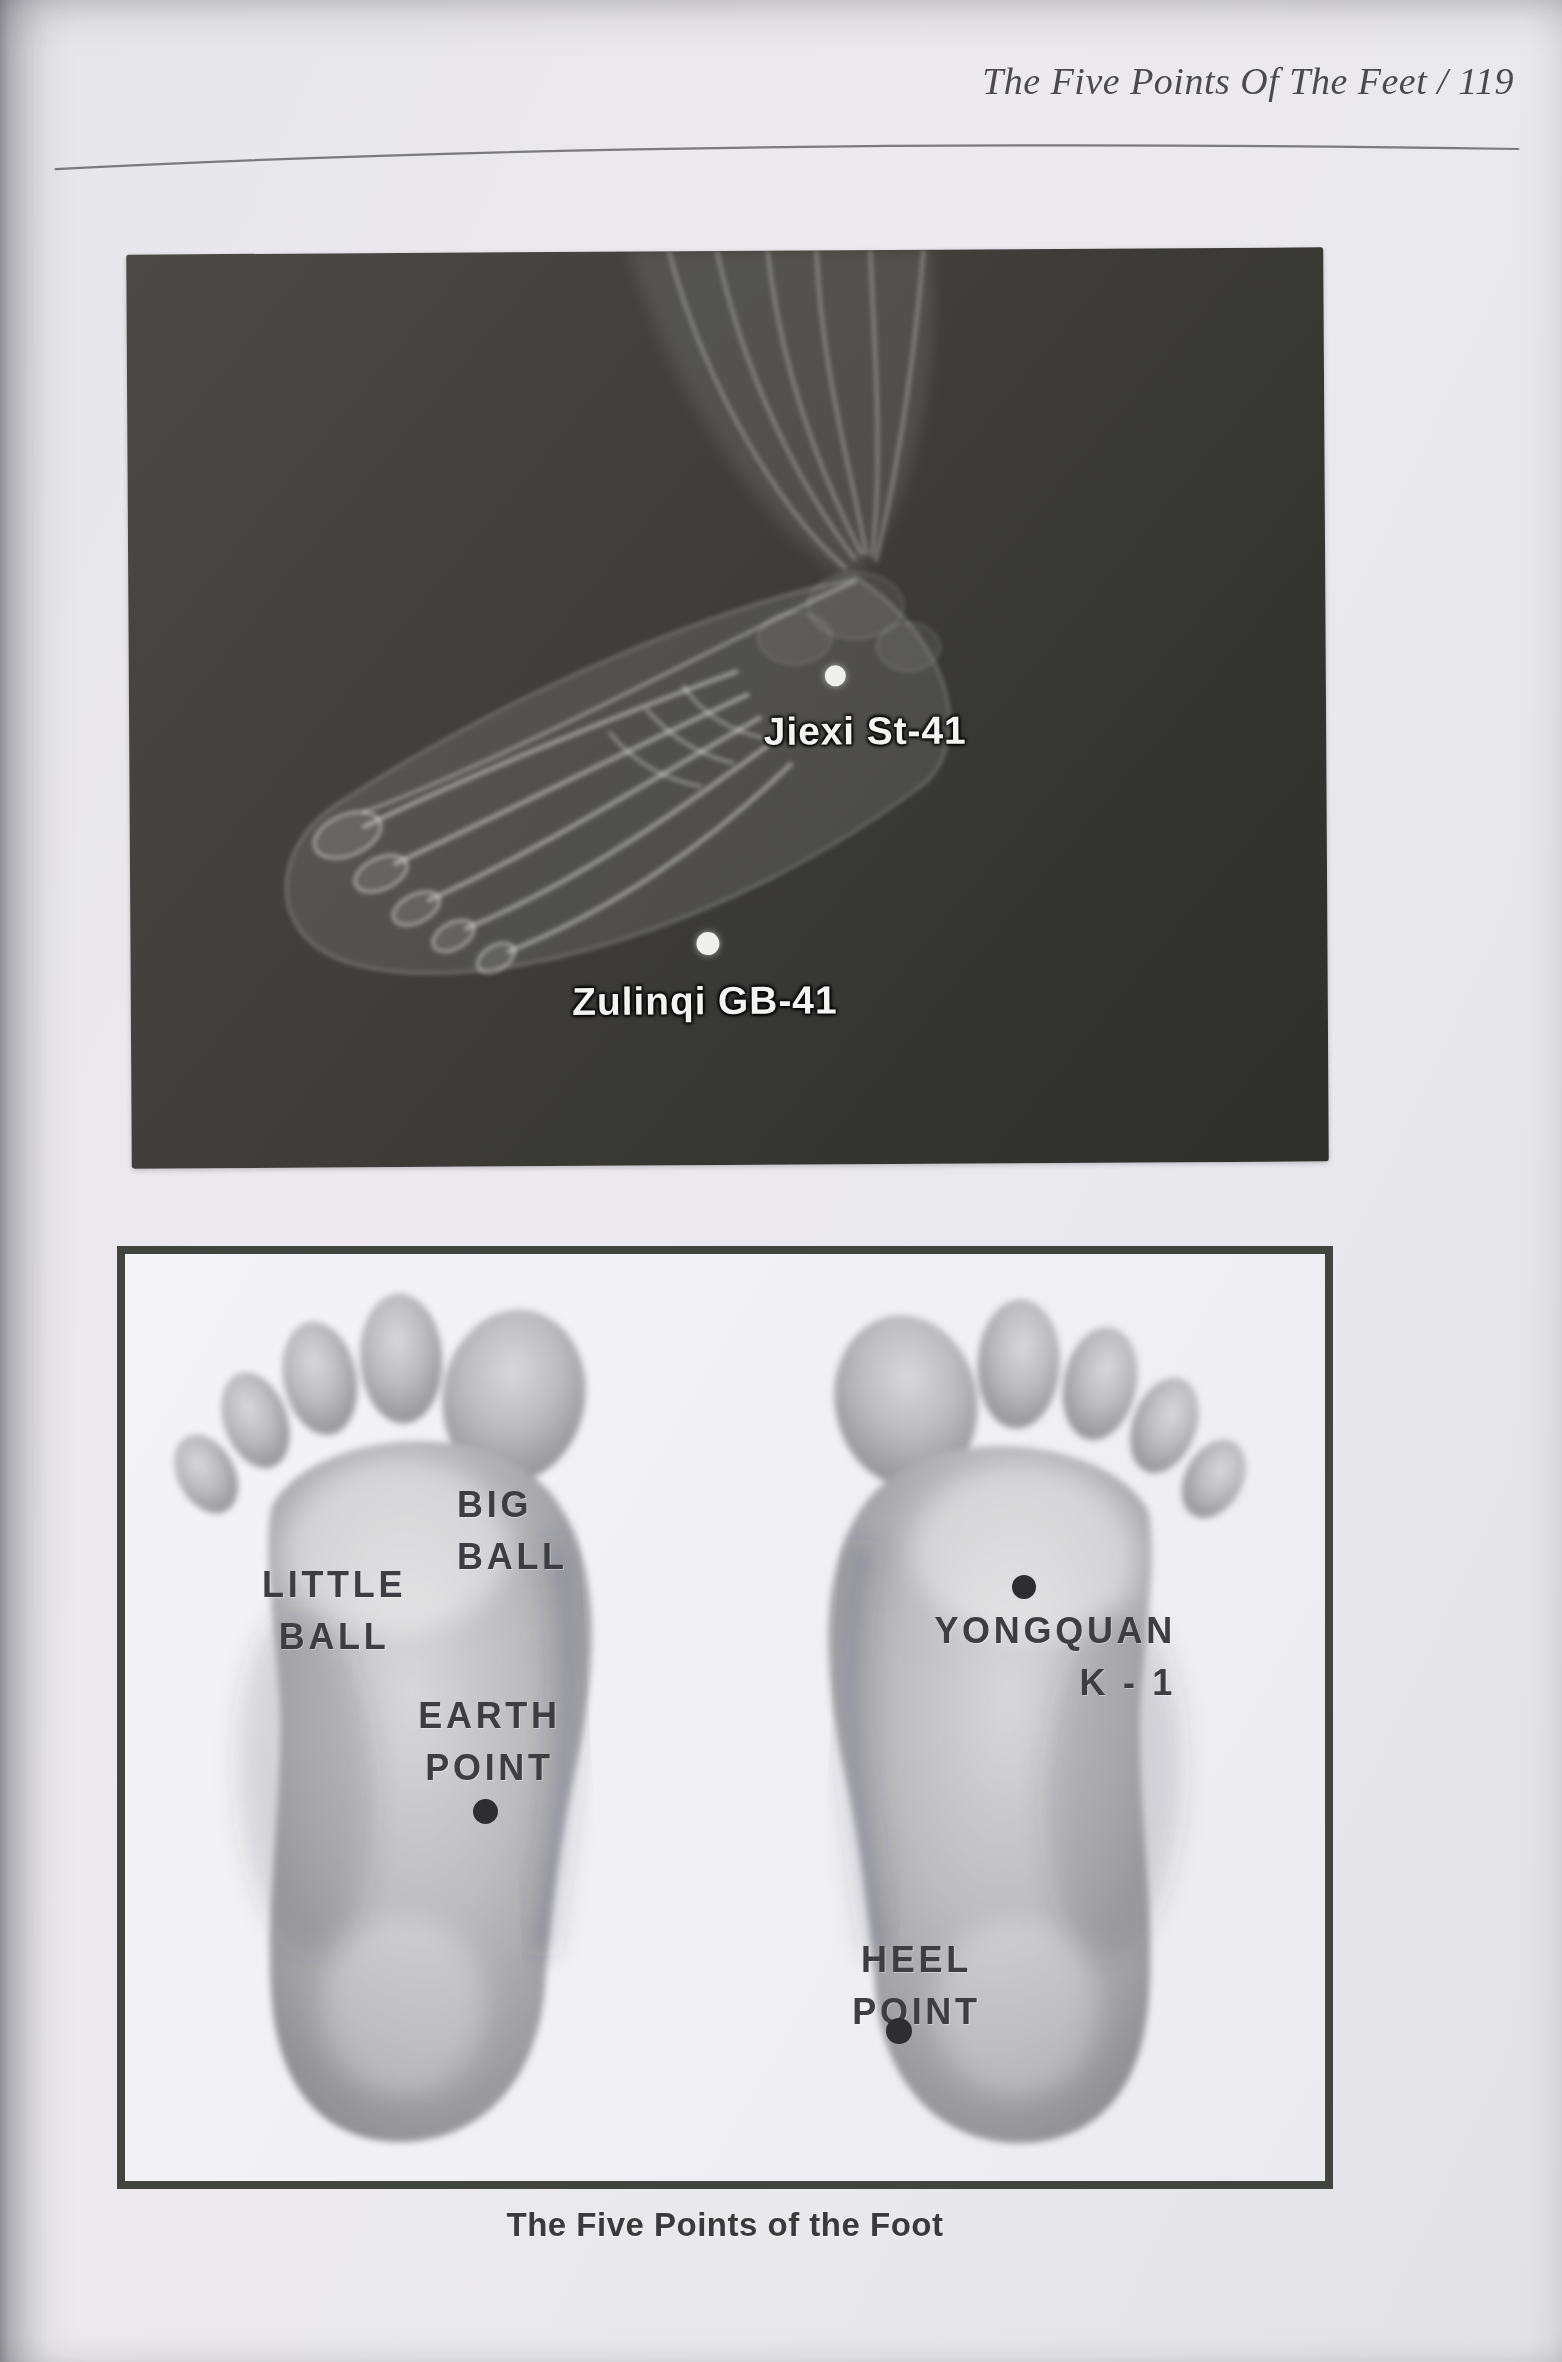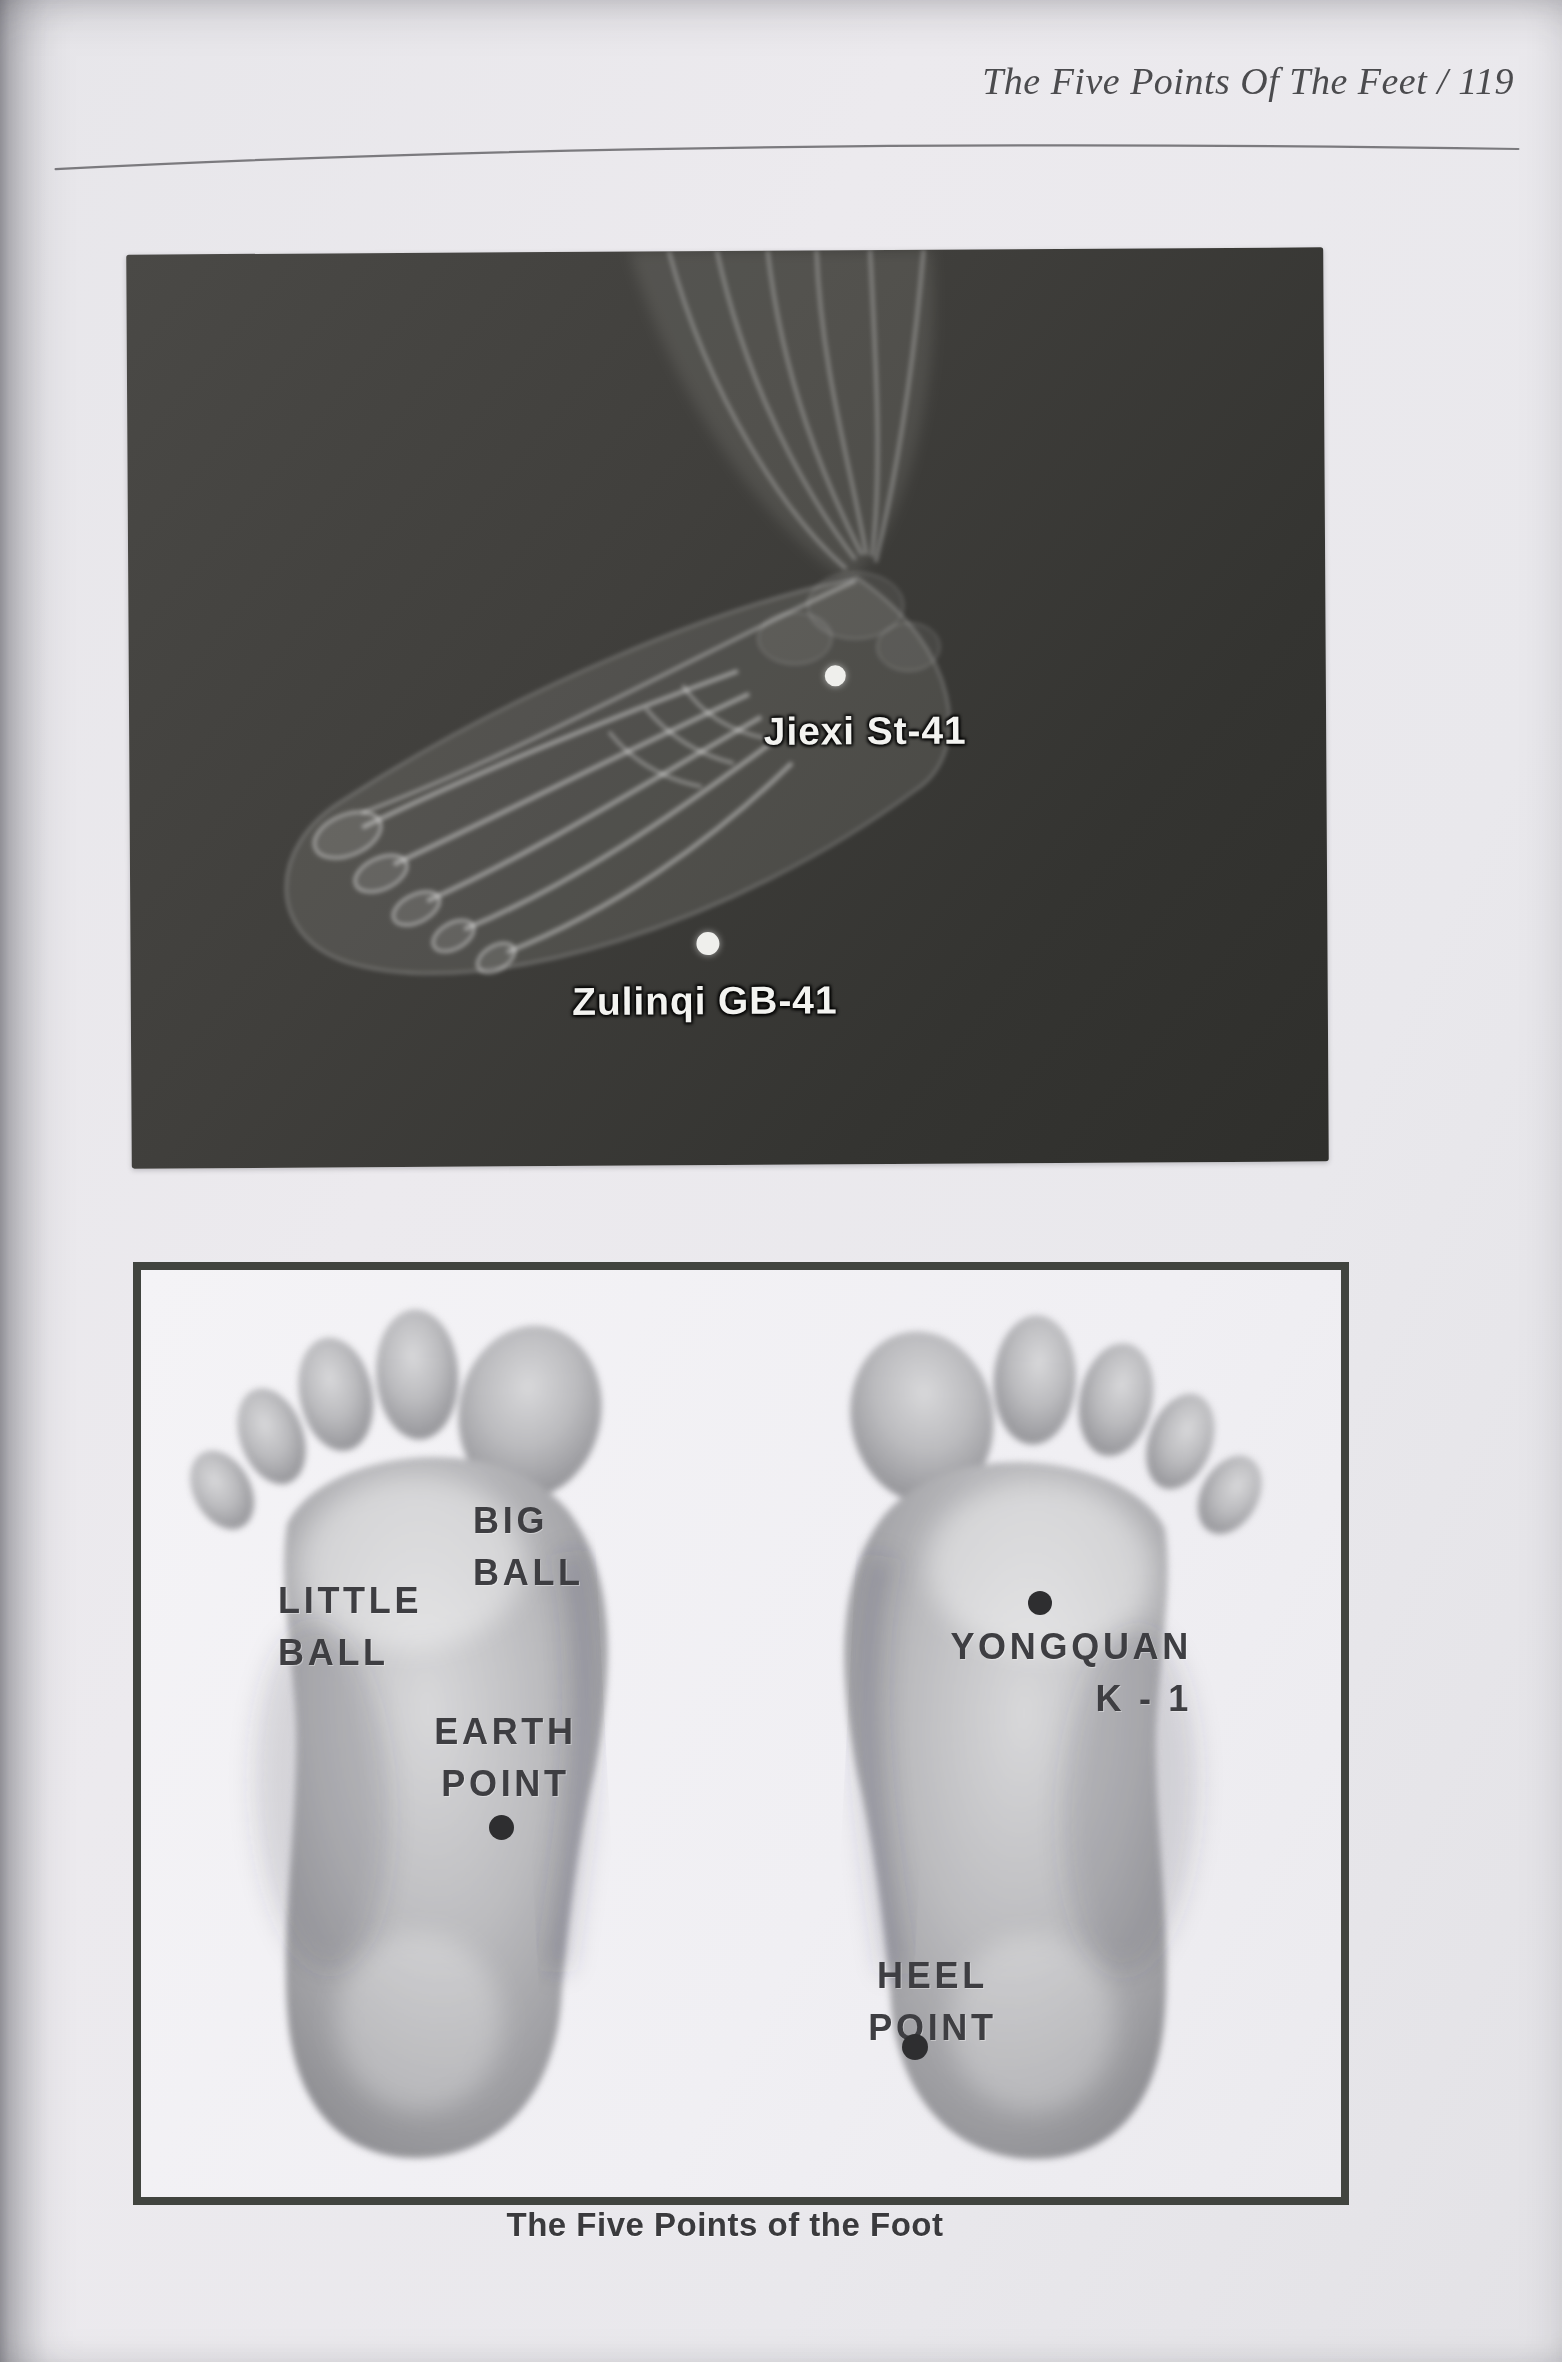--- a/index.html
+++ b/index.html
@@ -45,35 +45,35 @@
   }
   .label-jiexi{left:736px;top:481px;}
   .label-zulinqi{left:574px;top:750px;}
   
   .caption{position:absolute;text-align:center;font-weight:bold;color:#3a3a3d;
     font-size:33px;letter-spacing:0.5px;text-shadow:0 0.9px 0.9px rgba(255,255,255,.7);}
   .caption1{left:129px;width:1197px;top:1184px;}
   .caption2{left:117px;width:1216px;top:2206px;}
   
   .soles-figure{
-    position:absolute;left:117px;top:1246px;width:1216px;height:943px;margin:16px;
+    position:absolute;left:117px;top:1246px;width:1216px;height:943px;margin:0;
     box-sizing:border-box;border:8.3px solid #41443f;
     background:linear-gradient(120deg,#f4f3f6 0%,#f0eff3 60%,#ebeaee 100%);
   }
   .foot{position:absolute;}
   .foot svg{width:100%;height:100%;}
   .foot-left{left:7.4px;top:13px;width:506px;height:897px;transform:rotate(-3deg);}
   .foot-right{left:657px;top:18.5px;width:506px;height:892px;transform:scaleX(-1) rotate(-3deg);transform-origin:50% 50%;}
   .sole-label{
     position:absolute;font-weight:bold;color:#3e3e42;font-size:36px;
     letter-spacing:3.7px;line-height:1.45;white-space:nowrap;
     text-shadow:0.9px 0.9px 0 rgba(255,255,255,.35);
   }
   .lbl-big-ball{left:332px;top:225px;text-align:left;}
-  .lbl-little-ball{left:137px;top:305px;text-align:left;}
+  .lbl-little-ball{left:137px;top:305px;text-align:center;}
   .lbl-earth-point{left:249px;top:436px;width:231px;text-align:center;}
   .lbl-yongquan{left:746px;top:351px;width:305px;text-align:right;}
   .lbl-heel-point{left:676px;top:680px;width:231px;text-align:center;}
   .dot-dark{background:#2e2e30;}
   .dot-earth{left:348px;top:545px;width:25px;height:25px;}
   .dot-yongquan{left:887px;top:321px;width:24px;height:24px;}
   .dot-heel{left:761px;top:764px;width:26px;height:26px;}
 </style>
 </head>
 <body>

